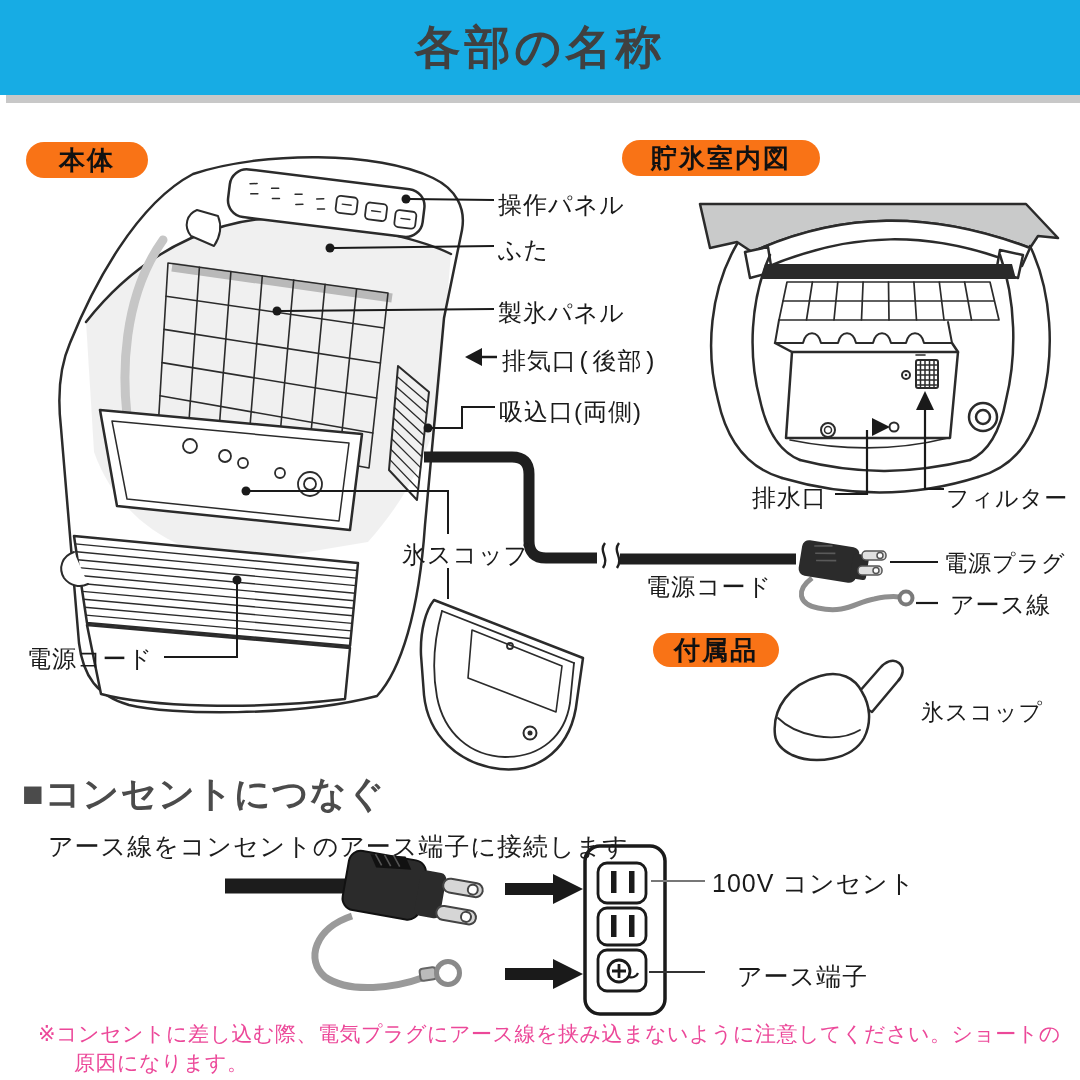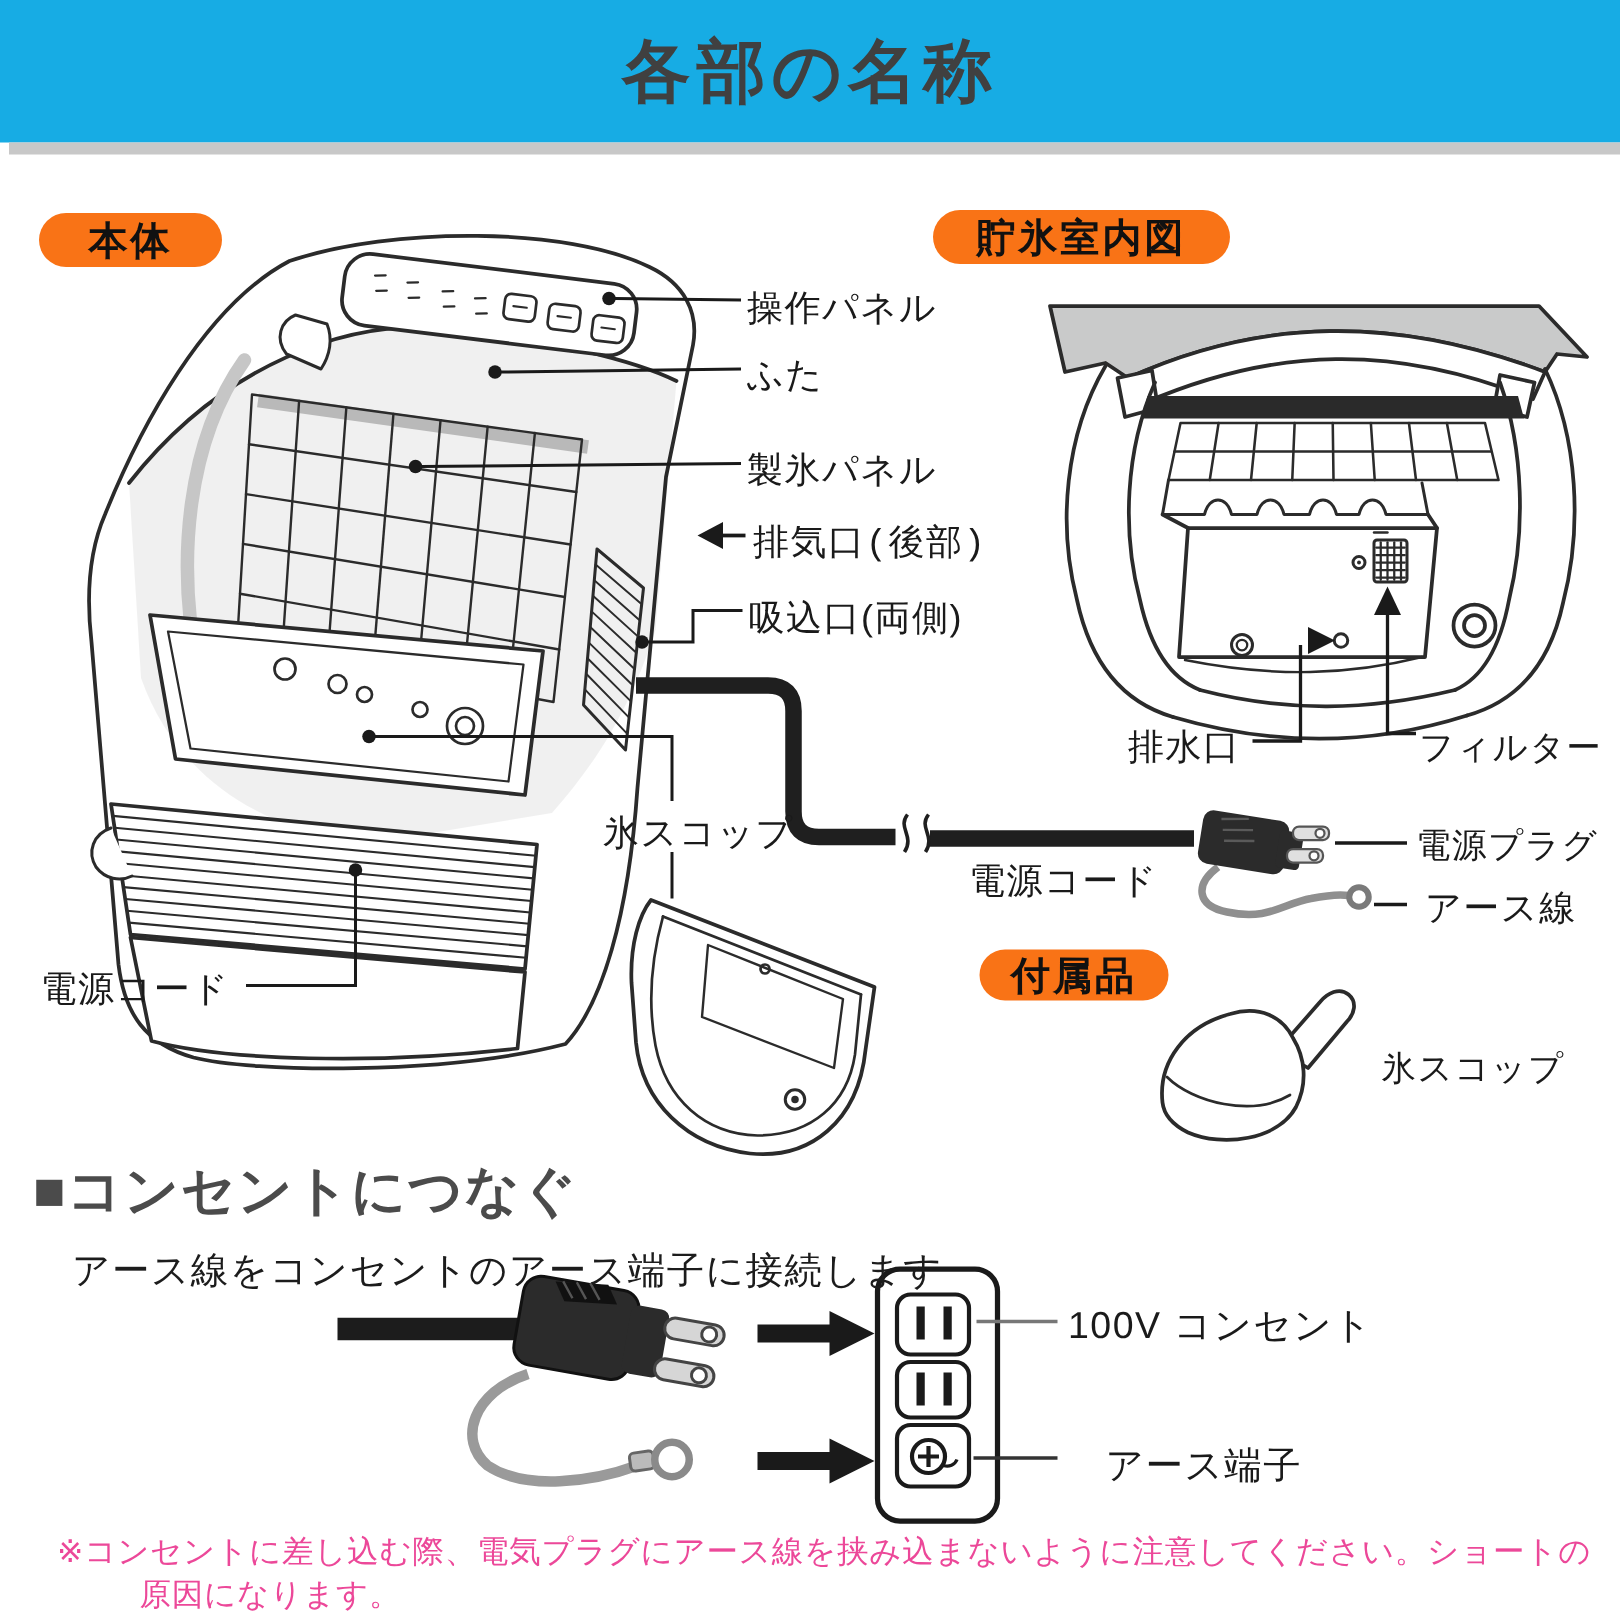--- a/index.html
+++ b/index.html
@@ -307,13 +307,13 @@
 <div class="abs lbl lbl-sm" style="left:944px;top:548px;">電源プラグ</div>
 <div class="abs lbl" style="left:950px;top:589px;">アース線</div>
 
 <div class="abs lbl lbl-sm" style="left:921px;top:697px;">氷スコップ</div>
 
 <div id="connect-heading" class="abs" style="left:22px;top:770px;">■コンセントにつなぐ</div>
 <div id="connect-sub" class="abs" style="left:48px;top:806px;margin-top:24px;">アース線をコンセントのアース端子に接続します</div>
 <div class="abs lbl" style="left:712px;top:867px;font-size:25px;">100V コンセント</div>
 <div class="abs lbl" style="left:737px;top:960px;font-size:25px;">アース端子</div>
 <div class="abs note" style="left:38px;top:1020px;">※コンセントに差し込む際、電気プラグにアース線を挟み込まないように注意してください。ショートの</div>
-<div class="abs note" style="left:74px;top:1049px;margin-left:19px;">原因になります。</div>
+<div class="abs note" style="left:74px;top:1049px;">原因になります。</div>
 
 </body></html>

